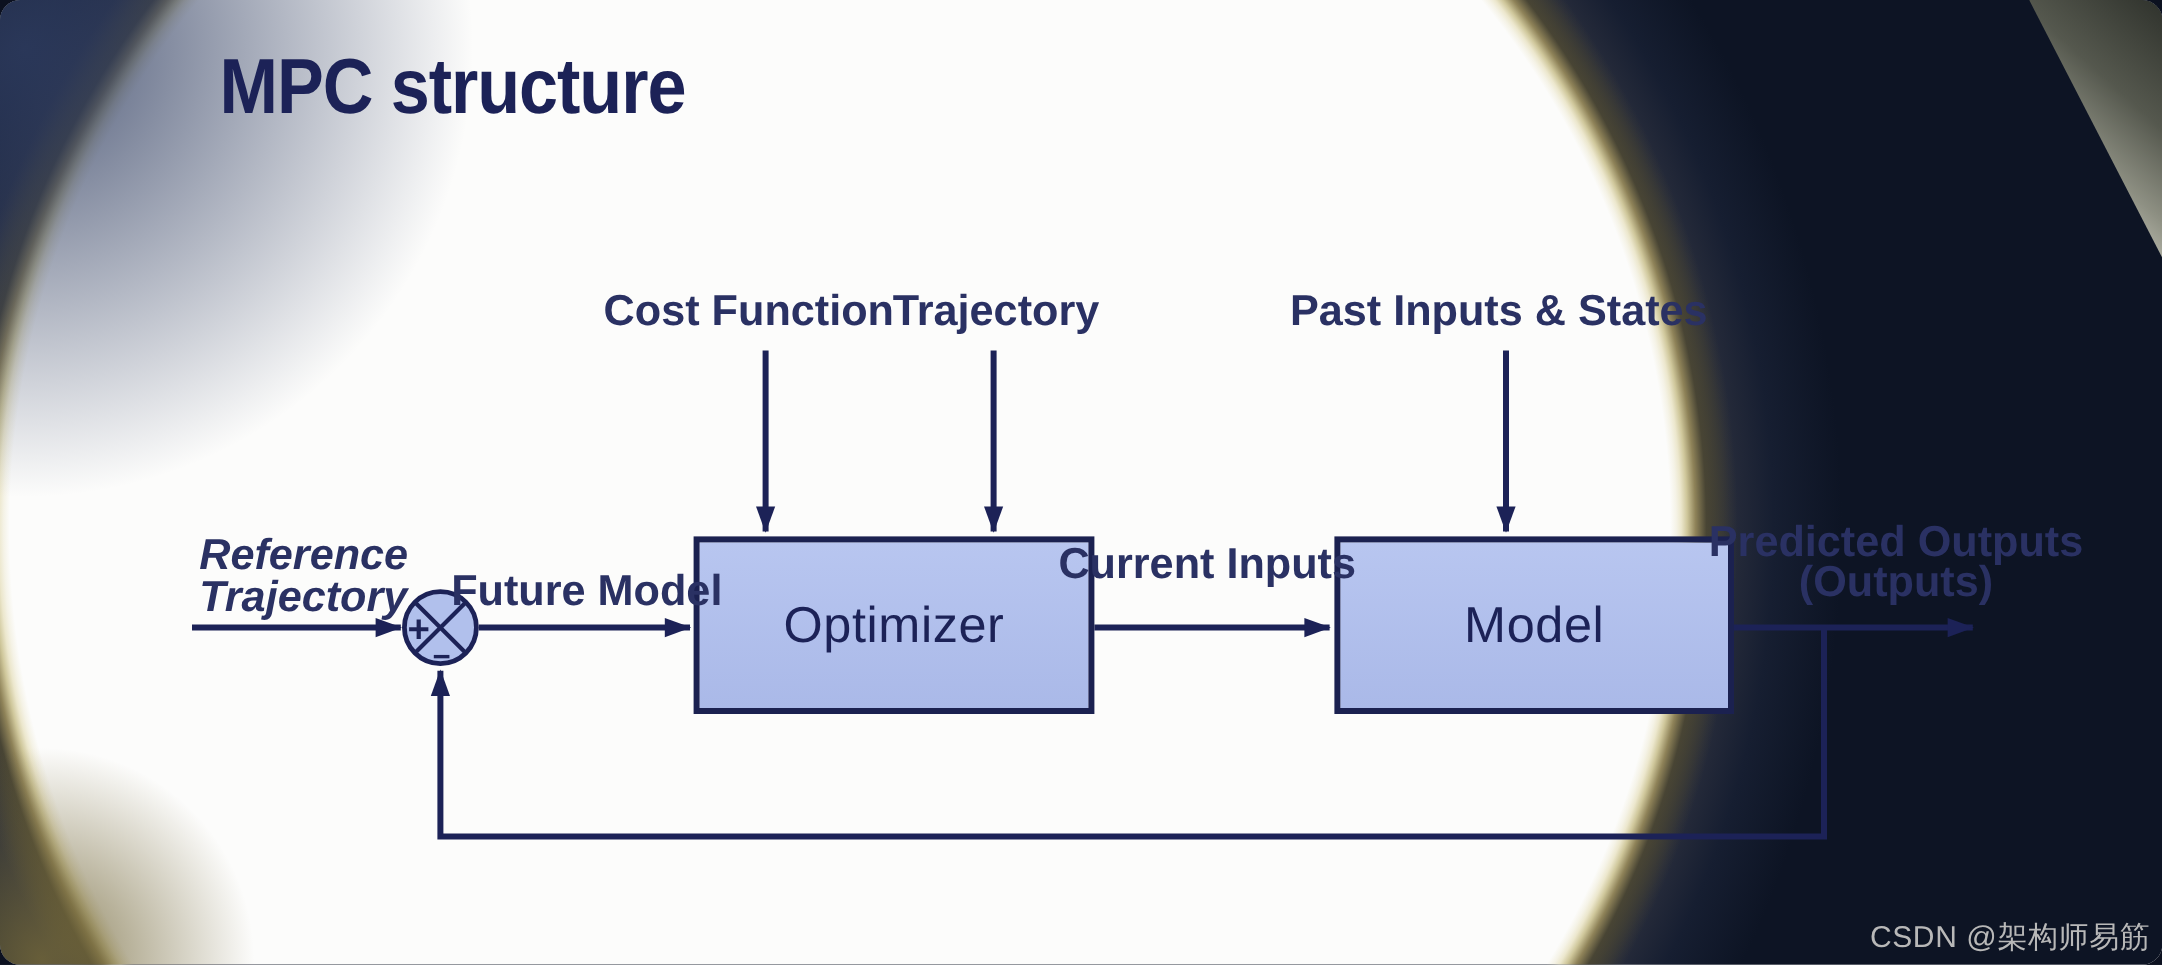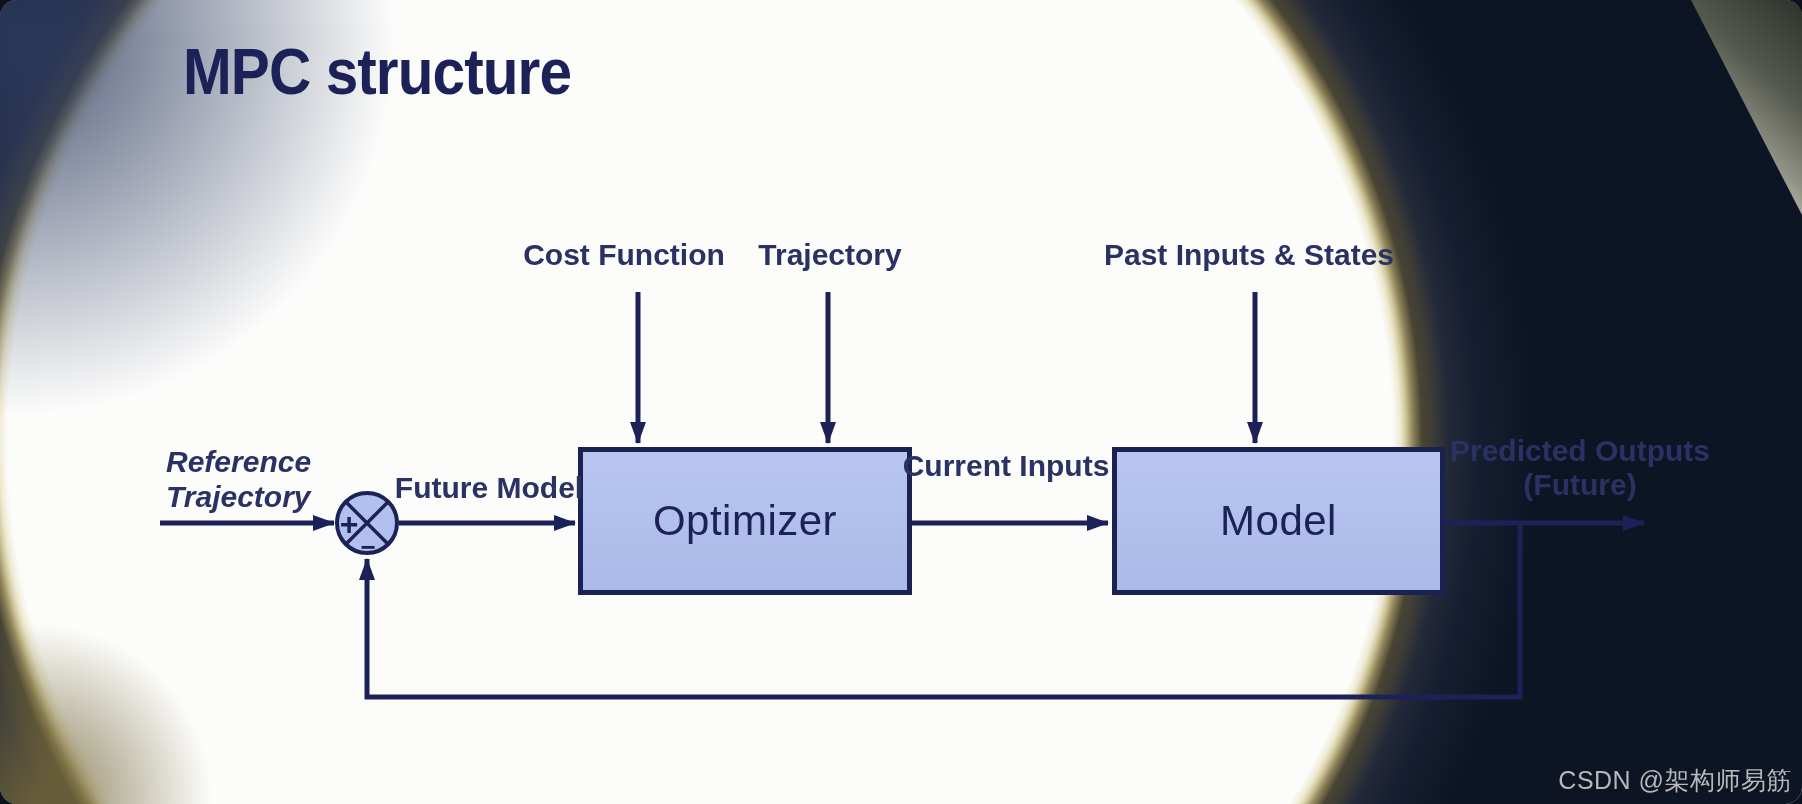--- a/index.html
+++ b/index.html
@@ -45,21 +45,21 @@
     position:absolute;top:447px;height:148px;box-sizing:border-box;
     background:linear-gradient(180deg,#b8c6f0,#aab9e8);
     border:5px solid var(--box-border,#1b2150);
     display:flex;align-items:center;justify-content:center;
   }
   .block-optimizer{left:578px;width:334px;}
   .block-model{left:1112px;width:333px;}
   .block-label{font-size:42px;color:var(--navy,#222a58);letter-spacing:.5px;}
   
   .lbl{
-    position:absolute;font-size:30px;font-weight:700;white-space:nowrap;
+    position:absolute;font-size:36px;font-weight:700;white-space:nowrap;
     color:var(--label-navy,#2a3163);
   }
   .lbl.centered{transform:translateX(-50%);text-align:center;}
   .lbl-cost{left:624px;top:238px;}
   .lbl-constraints{left:830px;top:238px;}
   .lbl-past{left:1249px;top:238px;}
   .lbl-reference{left:166px;top:444px;line-height:35px;text-align:left;font-style:italic;}
   .lbl-future{left:489px;top:471px;}
   .lbl-current{left:1006px;top:449px;}
   .lbl-predicted{left:1580px;top:434px;line-height:34px;}
@@ -119,21 +119,21 @@
   <div class="lbl lbl-reference">
     <span>Reference</span>
     <span>Trajectory</span>
   </div>
 
   <div class="lbl centered lbl-future">Future Model</div>
   <div class="lbl centered lbl-current">Current Inputs</div>
 
   <div class="lbl centered lbl-predicted">
     <span>Predicted Outputs</span>
-    <span>(Future)</span>
+    <span>(Outputs)</span>
   </div>
 
   <span class="sum-sign sum-plus">+</span>
   <span class="sum-sign sum-minus">−</span>
 
   <div class="watermark">CSDN @架构师易筋</div>
 
 </div>
 
 </body></html>

